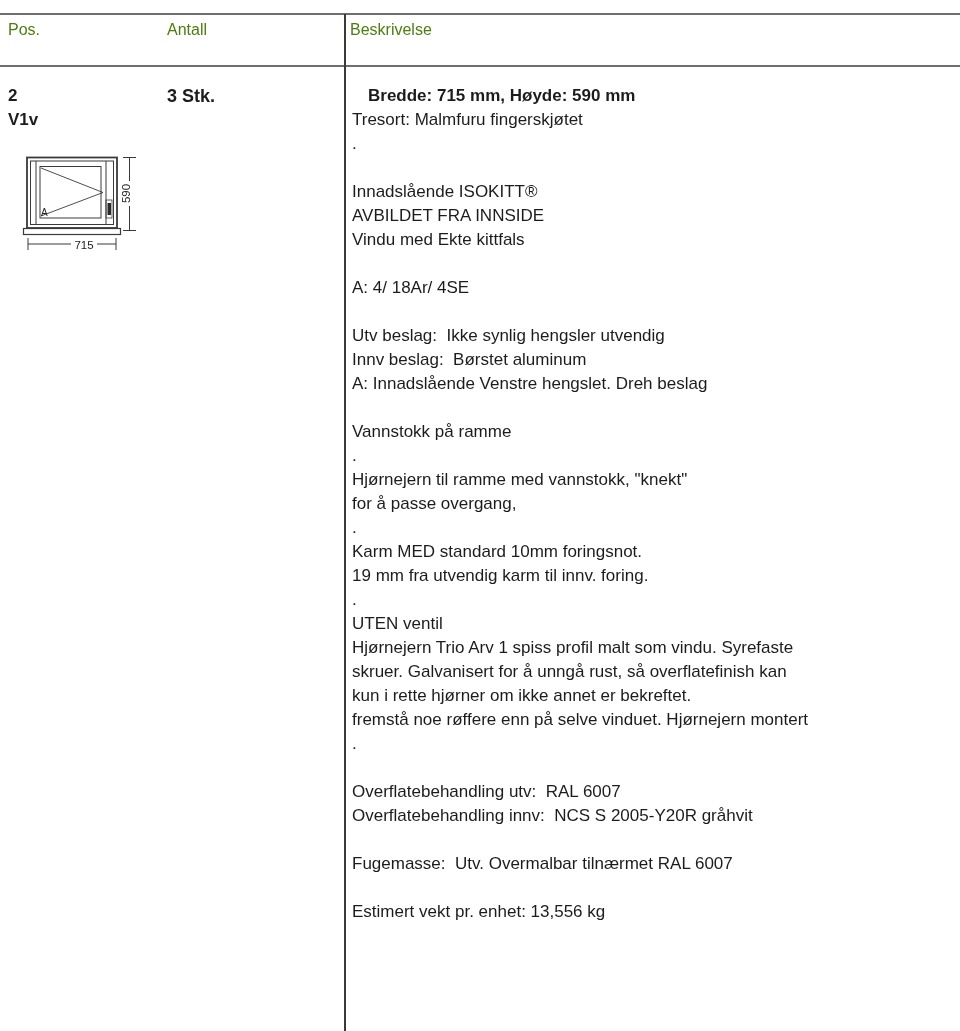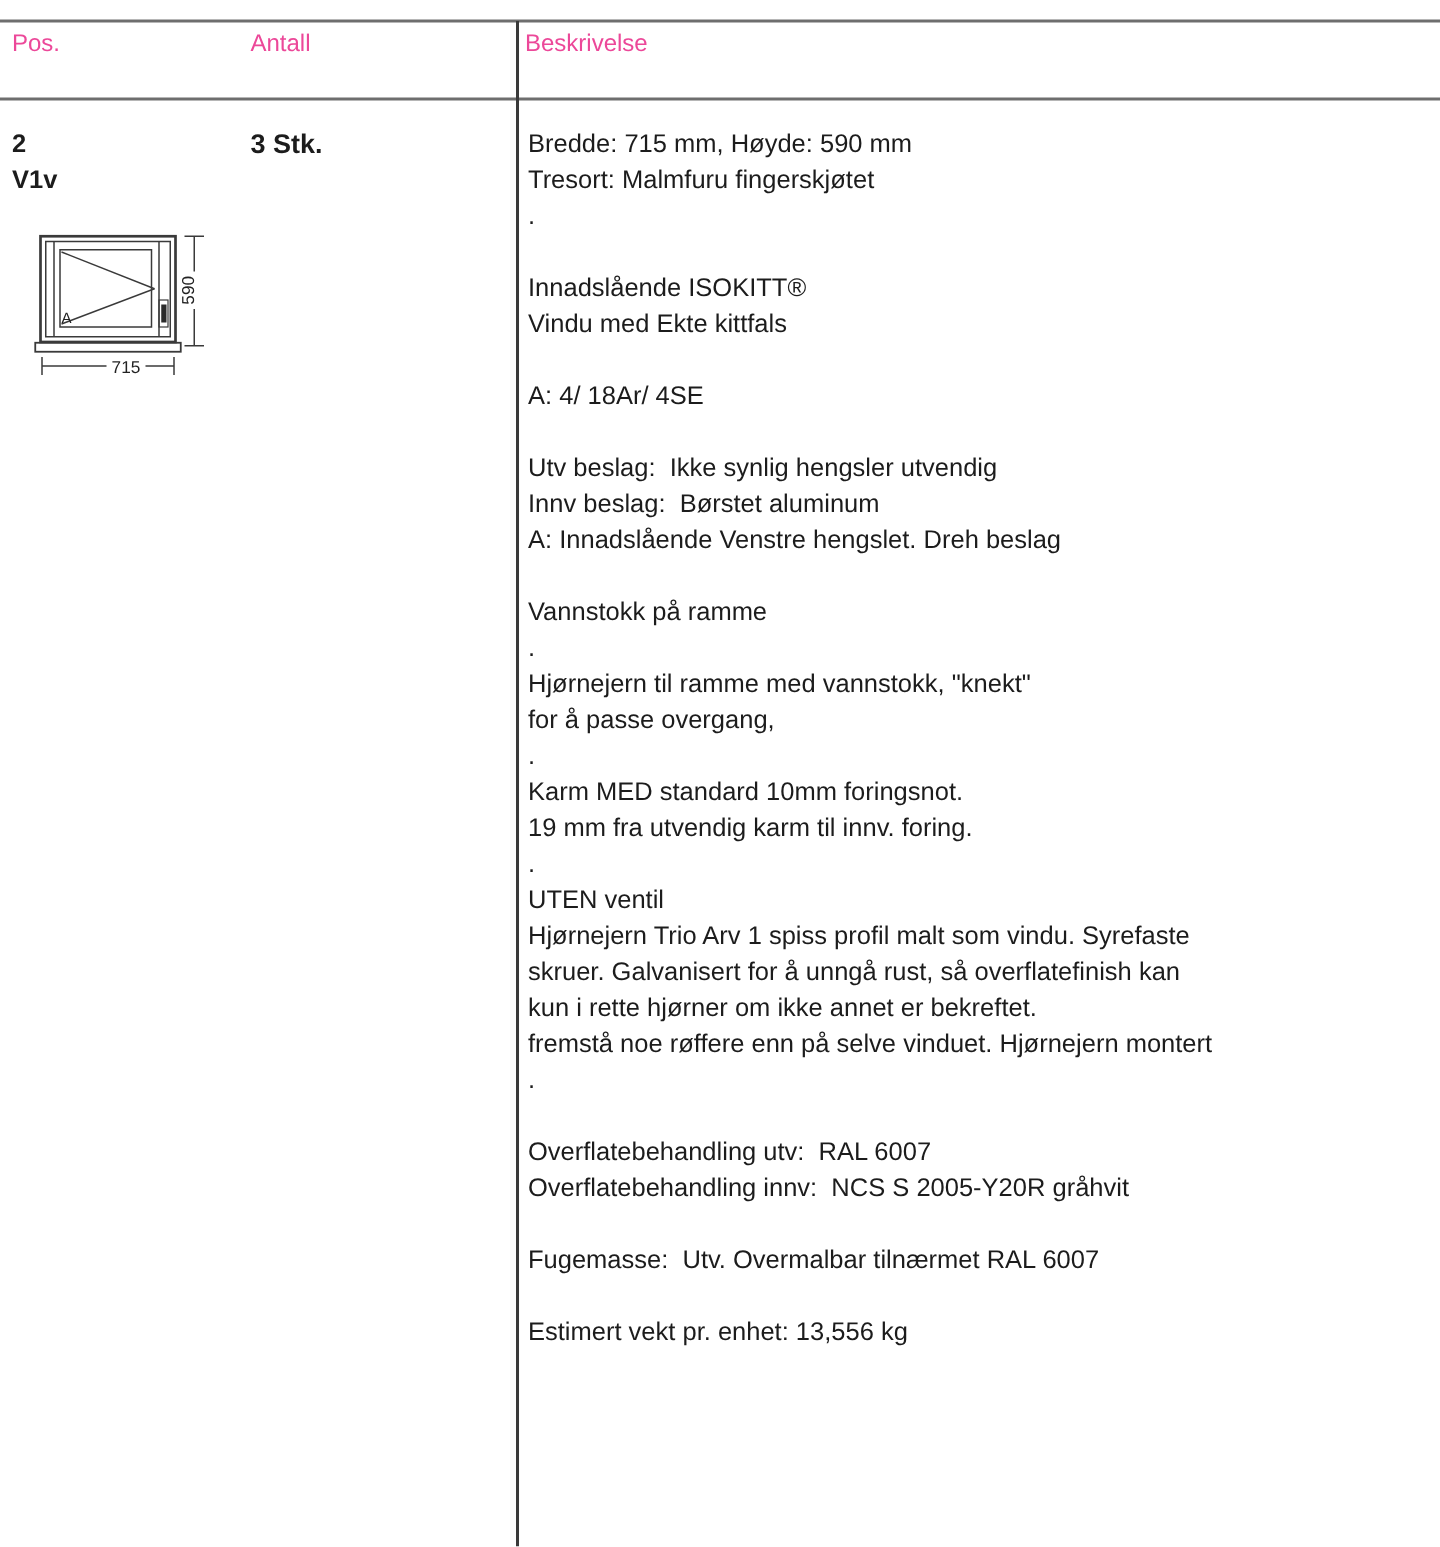--- a/index.html
+++ b/index.html
@@ -5,29 +5,29 @@
   html,body{margin:0;padding:0;background:#ffffff;}
   body{
     width:960px;height:1031px;position:relative;overflow:hidden;
     font-family:"Liberation Sans","DejaVu Sans",sans-serif;
     color:#1c1c1c;
   }
   .rule{position:absolute;left:0;width:960px;height:2px;background:#6e6e6e;}
   .rule-top{top:13px;}
   .rule-mid{top:65px;}
   .vline{position:absolute;left:344px;top:14px;width:2px;height:1017px;background:#3a3a3a;}
-  .hdr{position:absolute;top:21px;font-size:16px;color:#ec4899;white-space:pre;}
+  .hdr{position:absolute;top:21px;font-size:16px;color:#4d7c0f;white-space:pre;}
   .hdr-pos{left:8px;}
   .hdr-antall{left:167px;}
   .hdr-beskrivelse{left:350px;}
   .cell-pos{position:absolute;left:8px;top:84px;font-size:17px;font-weight:bold;line-height:24px;}
   .cell-antall{position:absolute;left:167px;top:84px;font-size:18px;font-weight:bold;line-height:24px;}
   .cell-desc{position:absolute;left:352px;top:84px;width:600px;font-size:17px;line-height:24px;}
   .line{height:24px;white-space:pre-wrap;}
-  .s-b{font-weight:normal;}
+  .s-b{font-weight:bold;margin-left:16px;}
   .s-i{}
   .s-n{font-style:normal;font-weight:normal;}
   .window-diagram{position:absolute;left:14px;top:148px;}
   .window-diagram text{font-family:"Liberation Sans","DejaVu Sans",sans-serif;fill:#222;}
 </style>
 </head>
 <body>
 
 <div class="rule rule-top"></div>
 
@@ -75,20 +75,21 @@
   <line x1="129.5" y1="206" x2="129.5" y2="230.5"></line>
   <text x="129.5" y="193.5" font-size="11.5" text-anchor="middle" transform="rotate(-90 129.5 193.5)" stroke="none" fill="#222">590</text>
 </svg>
 
 <div class="cell-desc">
     <div class="line"><span class="s-b">Bredde: 715 mm, Høyde: 590 mm</span></div>
     <div class="line"><span class="s-n">Tresort: Malmfuru fingerskjøtet</span></div>
     <div class="line"><span class="s-n">.</span></div>
     <div class="line">&nbsp;</div>
     <div class="line"><span class="s-i">Innadslående ISOKITT®</span></div>
+    <div class="line"><span class="s-i">AVBILDET FRA INNSIDE</span></div>
     <div class="line"><span class="s-i">Vindu med Ekte kittfals</span></div>
     <div class="line">&nbsp;</div>
     <div class="line"><span class="s-i">A: </span><span class="s-n">4/ 18Ar/ 4SE</span></div>
     <div class="line">&nbsp;</div>
     <div class="line"><span class="s-n">Utv beslag:  Ikke synlig hengsler utvendig</span></div>
     <div class="line"><span class="s-n">Innv beslag:  Børstet aluminum</span></div>
     <div class="line"><span class="s-n">A: Innadslående Venstre hengslet. Dreh beslag</span></div>
     <div class="line">&nbsp;</div>
     <div class="line"><span class="s-n">Vannstokk på ramme</span></div>
     <div class="line"><span class="s-n">.</span></div>

